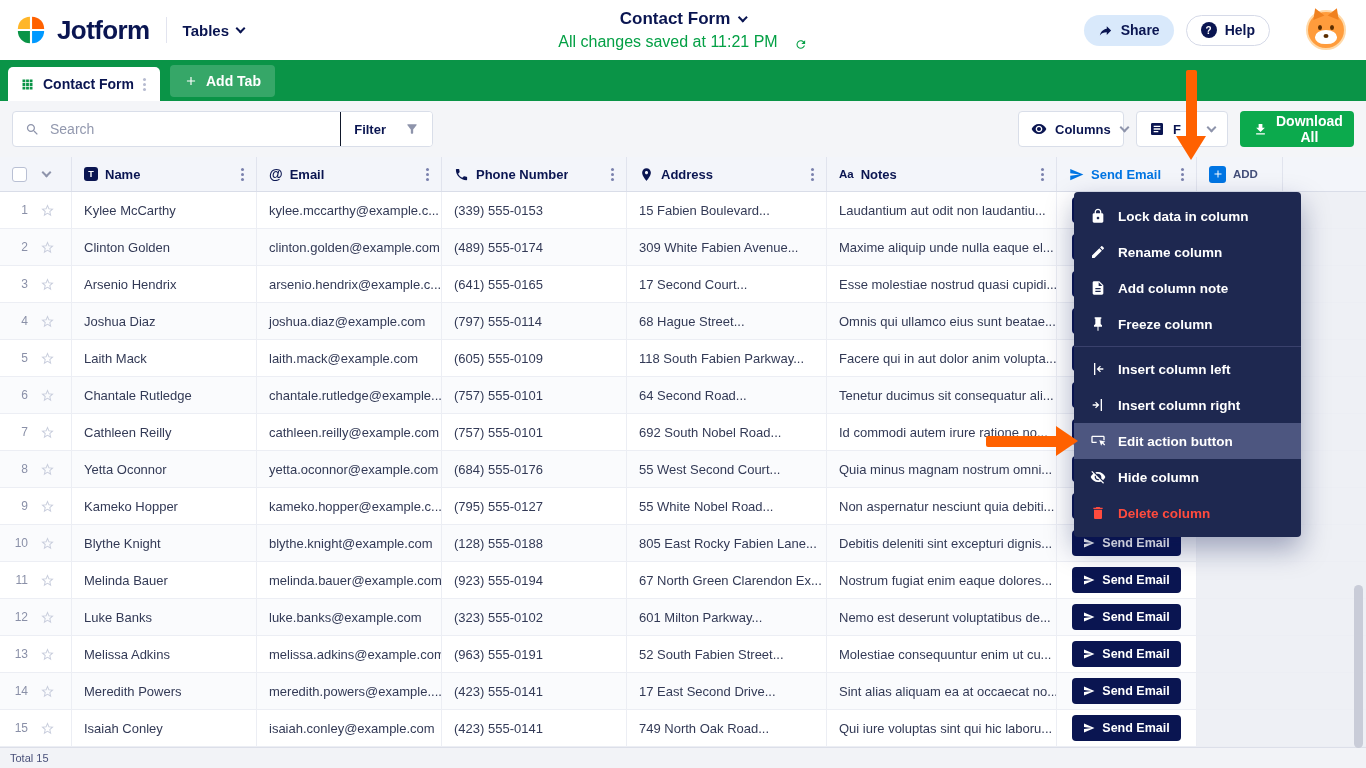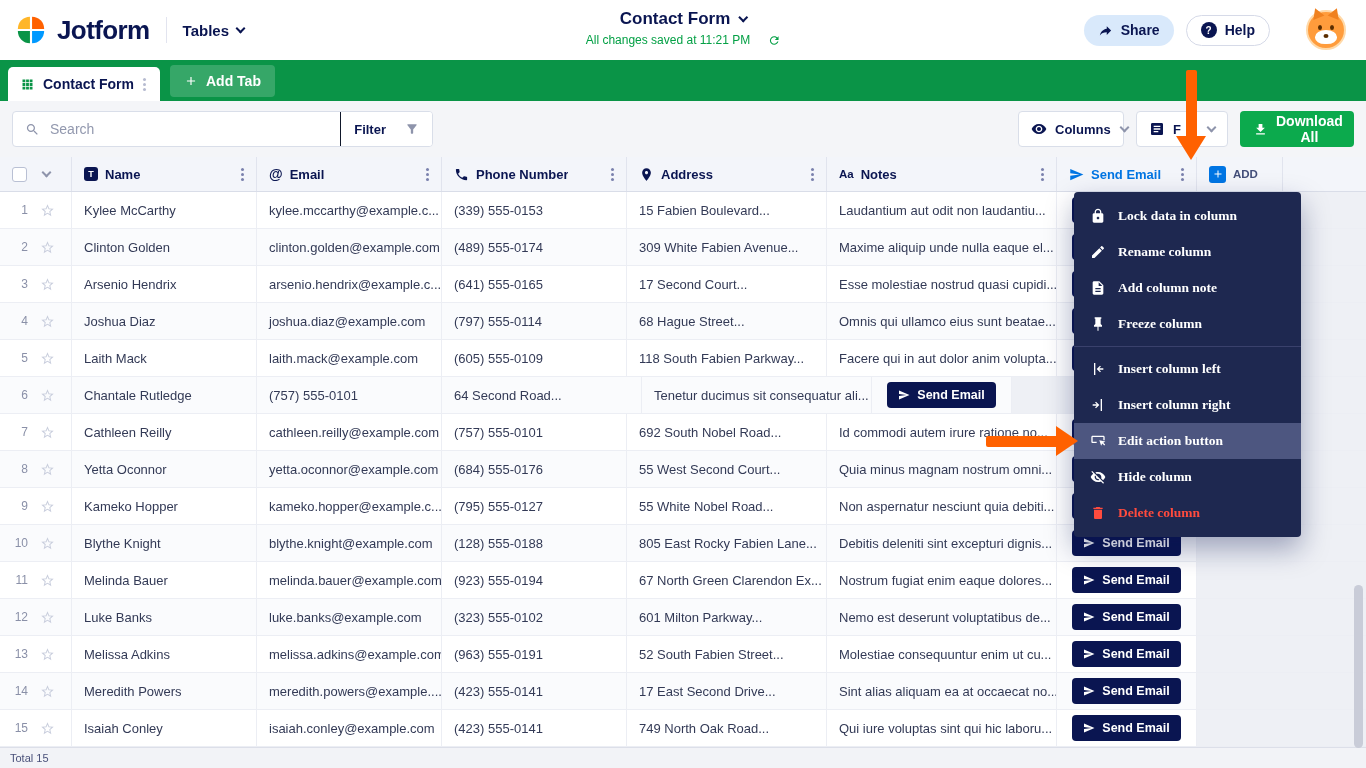--- a/index.html
+++ b/index.html
@@ -12,21 +12,21 @@
 
   
   .topbar{position:absolute;left:0;top:0;width:100%;height:60px;background:#fff;display:flex;align-items:center;padding:0 20px 0 14px;z-index:5;}
   .brand{display:flex;align-items:center;gap:9px;}
   .brand-name{font-size:26px;font-weight:800;color:var(--navy);letter-spacing:-0.6px;}
   .tb-divider{width:1px;height:26px;background:#e2e4ef;margin:0 16px;}
   .tables-nav{display:flex;align-items:center;gap:8px;background:none;border:none;font:inherit;font-size:15px;font-weight:700;color:var(--navy);cursor:pointer;}
   .chev{width:7px;height:7px;border-right:2px solid currentColor;border-bottom:2px solid currentColor;transform:rotate(45deg);display:inline-block;margin-top:-4px;flex:none;}
   .topcenter{position:absolute;left:50%;top:9px;transform:translateX(-50%);display:flex;flex-direction:column;align-items:center;gap:4px;}
   .titlerow{display:flex;align-items:center;gap:9px;font-size:17px;font-weight:700;color:var(--navy);cursor:pointer;}
-  .autosave{display:flex;align-items:flex-end;gap:17px;color:var(--save-green);font-size:12px;}
+  .autosave{display:flex;align-items:flex-end;gap:17px;color:var(--save-green);font-size:16px;}
   .topright{margin-left:auto;display:flex;align-items:center;gap:12px;}
   .pill{display:flex;align-items:center;gap:8px;height:31px;padding:0 14px;border-radius:16px;font:inherit;font-size:14px;font-weight:600;color:var(--navy);border:none;cursor:pointer;}
   .share{background:#d9e9fb;}
   .help{background:#fff;border:1px solid #d6dae8;}
   .help-q{width:16px;height:16px;border-radius:50%;background:var(--navy);color:#fff;font-size:10px;font-weight:700;display:flex;align-items:center;justify-content:center;}
   .avatar{position:relative;width:40px;height:40px;border-radius:50%;background:#ff9c3c;border:2px solid #ffd9a8;margin-left:24px;cursor:pointer;flex:none;}
   .ear{position:absolute;top:-4px;width:0;height:0;border-left:6px solid transparent;border-right:6px solid transparent;border-bottom:10px solid #f0811f;}
   .ear.l{left:3px;transform:rotate(-22deg);} .ear.r{right:3px;transform:rotate(22deg);}
   .muzzle{position:absolute;left:50%;bottom:4px;transform:translateX(-50%);width:22px;height:14px;background:#fff;border-radius:50% 50% 45% 45%;}
   .eye{position:absolute;top:13px;width:4px;height:5px;background:#5a2d00;border-radius:50%;} .eye.l{left:10px;} .eye.r{right:10px;}
@@ -80,21 +80,21 @@
   .star{color:#c9cedd;cursor:pointer;display:flex;}
   .td{display:flex;align-items:center;padding:0 12px;font-size:13px;color:#333a56;border-right:1px solid #eceef4;overflow:hidden;white-space:nowrap;flex:none;}
   .c-name{width:185px;} .c-email{width:185px;} .c-phone{width:185px;} .c-address{width:200px;} .c-notes{width:230px;}
   .c-send{width:140px;justify-content:center;padding:0;}
   .td-fill{flex:1;background:#eef0f5;}
   .sendbtn{display:flex;align-items:center;gap:7px;height:26px;padding:0 11px;background:var(--navy);border:none;border-radius:4px;color:#fff;font:inherit;font-size:12.5px;font-weight:700;cursor:pointer;}
   .totalbar{position:absolute;left:0;bottom:0;width:100%;height:21px;background:#f2f3f7;border-top:1px solid #dcdfe9;display:flex;align-items:center;padding-left:10px;font-size:11px;color:#4a517a;}
   .vscroll-thumb{position:absolute;right:3px;top:428px;width:9px;height:163px;background:#c9ccd8;border-radius:5px;cursor:pointer;}
 
   
-  .colmenu{position:absolute;left:1074px;top:192px;width:227px;background:var(--menu-bg);border-radius:4px;padding:6px 0;box-shadow:0 12px 28px rgba(10,21,81,.35);z-index:40;font-family:Liberation Serif, serif;}
+  .colmenu{position:absolute;left:1074px;top:192px;width:227px;background:var(--menu-bg);border-radius:4px;padding:6px 0;box-shadow:0 12px 28px rgba(10,21,81,.35);z-index:40;}
   .mi{display:flex;align-items:center;gap:12px;height:36px;padding:0 15px;color:#fff;font-size:13.5px;font-weight:600;cursor:pointer;}
   .mi-ic{display:flex;width:17px;justify-content:center;flex:none;}
   .mi.hl{background:#4d5680;}
   .mi.danger{color:var(--red);}
   .mdiv{height:1px;background:#3a416c;margin:4px 0;}
 
   
   .arrow-down{position:absolute;left:1176px;top:70px;width:30px;height:90px;z-index:60;pointer-events:none;}
   .arrow-down .stem{position:absolute;left:9.5px;top:0;width:11px;height:68px;background:var(--orange);border-radius:2px;}
   .arrow-down .head{position:absolute;left:0;top:66px;width:0;height:0;border-left:15px solid transparent;border-right:15px solid transparent;border-top:24px solid var(--orange);}
@@ -441,20 +441,21 @@
     <div class="trow">
       <div class="td-rowhead">
         <span class="rnum">6</span>
         <span class="star ic">
               <svg width="15" height="15" viewBox="0 0 24 24" fill="currentColor">
                 <path d="M22 9.24l-7.19-.62L12 2 9.19 8.63 2 9.24l5.46 4.73L5.82 21 12 17.27 18.18 21l-1.63-7.03L22 9.24zM12 15.4l-3.76 2.27 1-4.28-3.32-2.88 4.38-.38L12 6.1l1.71 4.04 4.38.38-3.32 2.88 1 4.28L12 15.4z"></path>
               </svg>
             </span>
       </div>
       <div class="td c-name">Chantale Rutledge</div>
+      <div class="td c-email">chantale.rutledge@example...</div>
       <div class="td c-phone">(757) 555-0101</div>
       <div class="td c-address">64 Second Road...</div>
       <div class="td c-notes">Tenetur ducimus sit consequatur ali...</div>
       <div class="td c-send">
         <button class="sendbtn">
           <span class="ic">
                 <svg width="12" height="12" viewBox="0 0 24 24" fill="currentColor">
                   <path d="M2.01 21L23 12 2.01 3 2 10l15 2-15 2z"></path>
                 </svg>
               </span>

